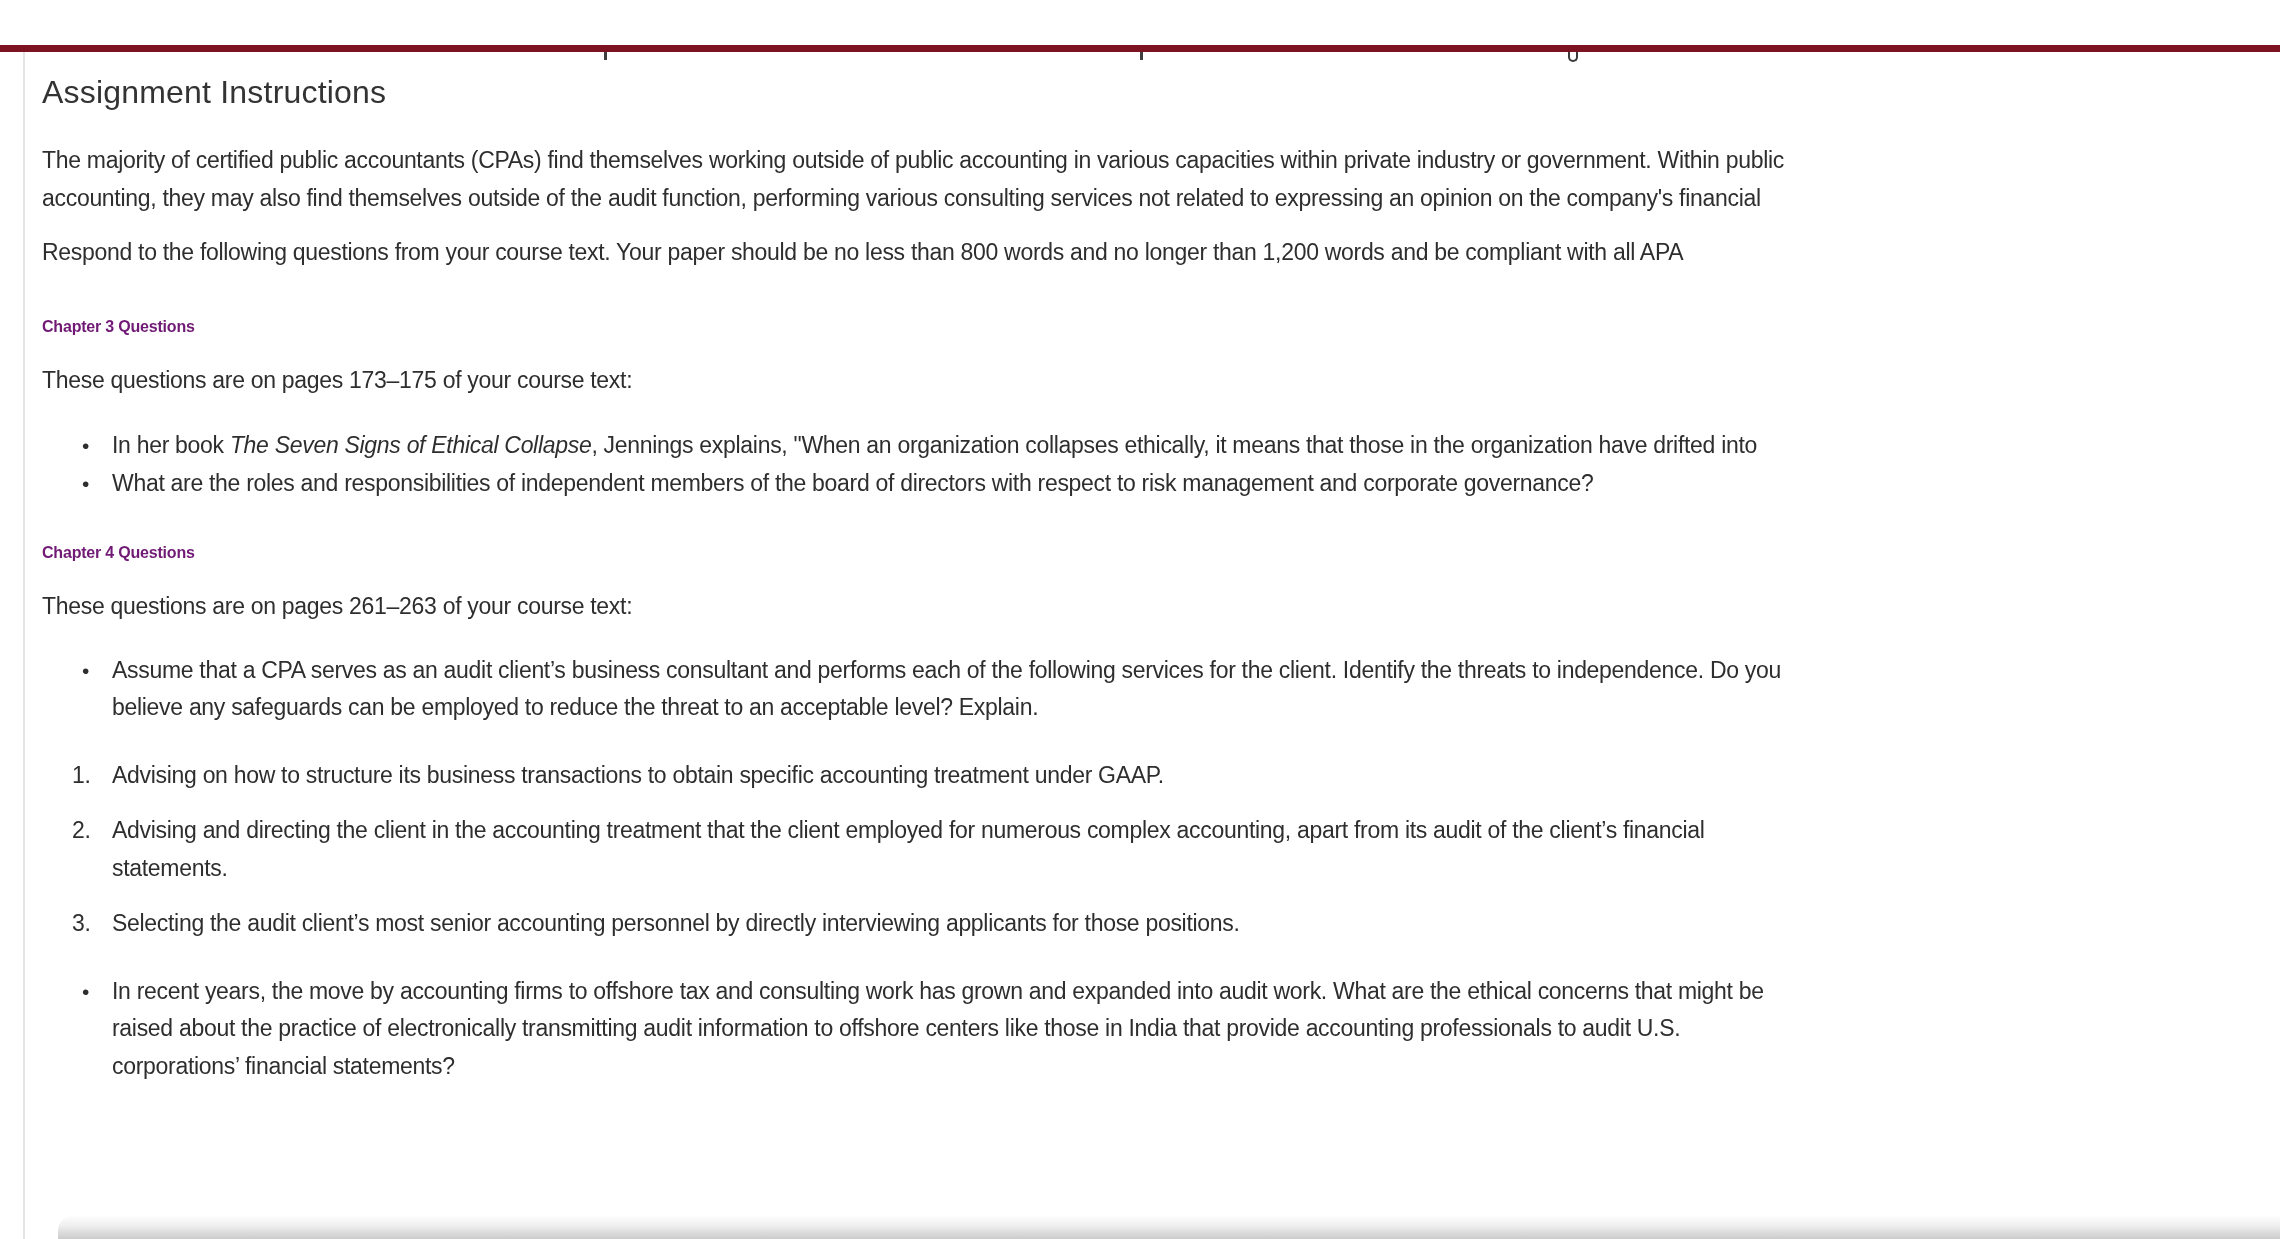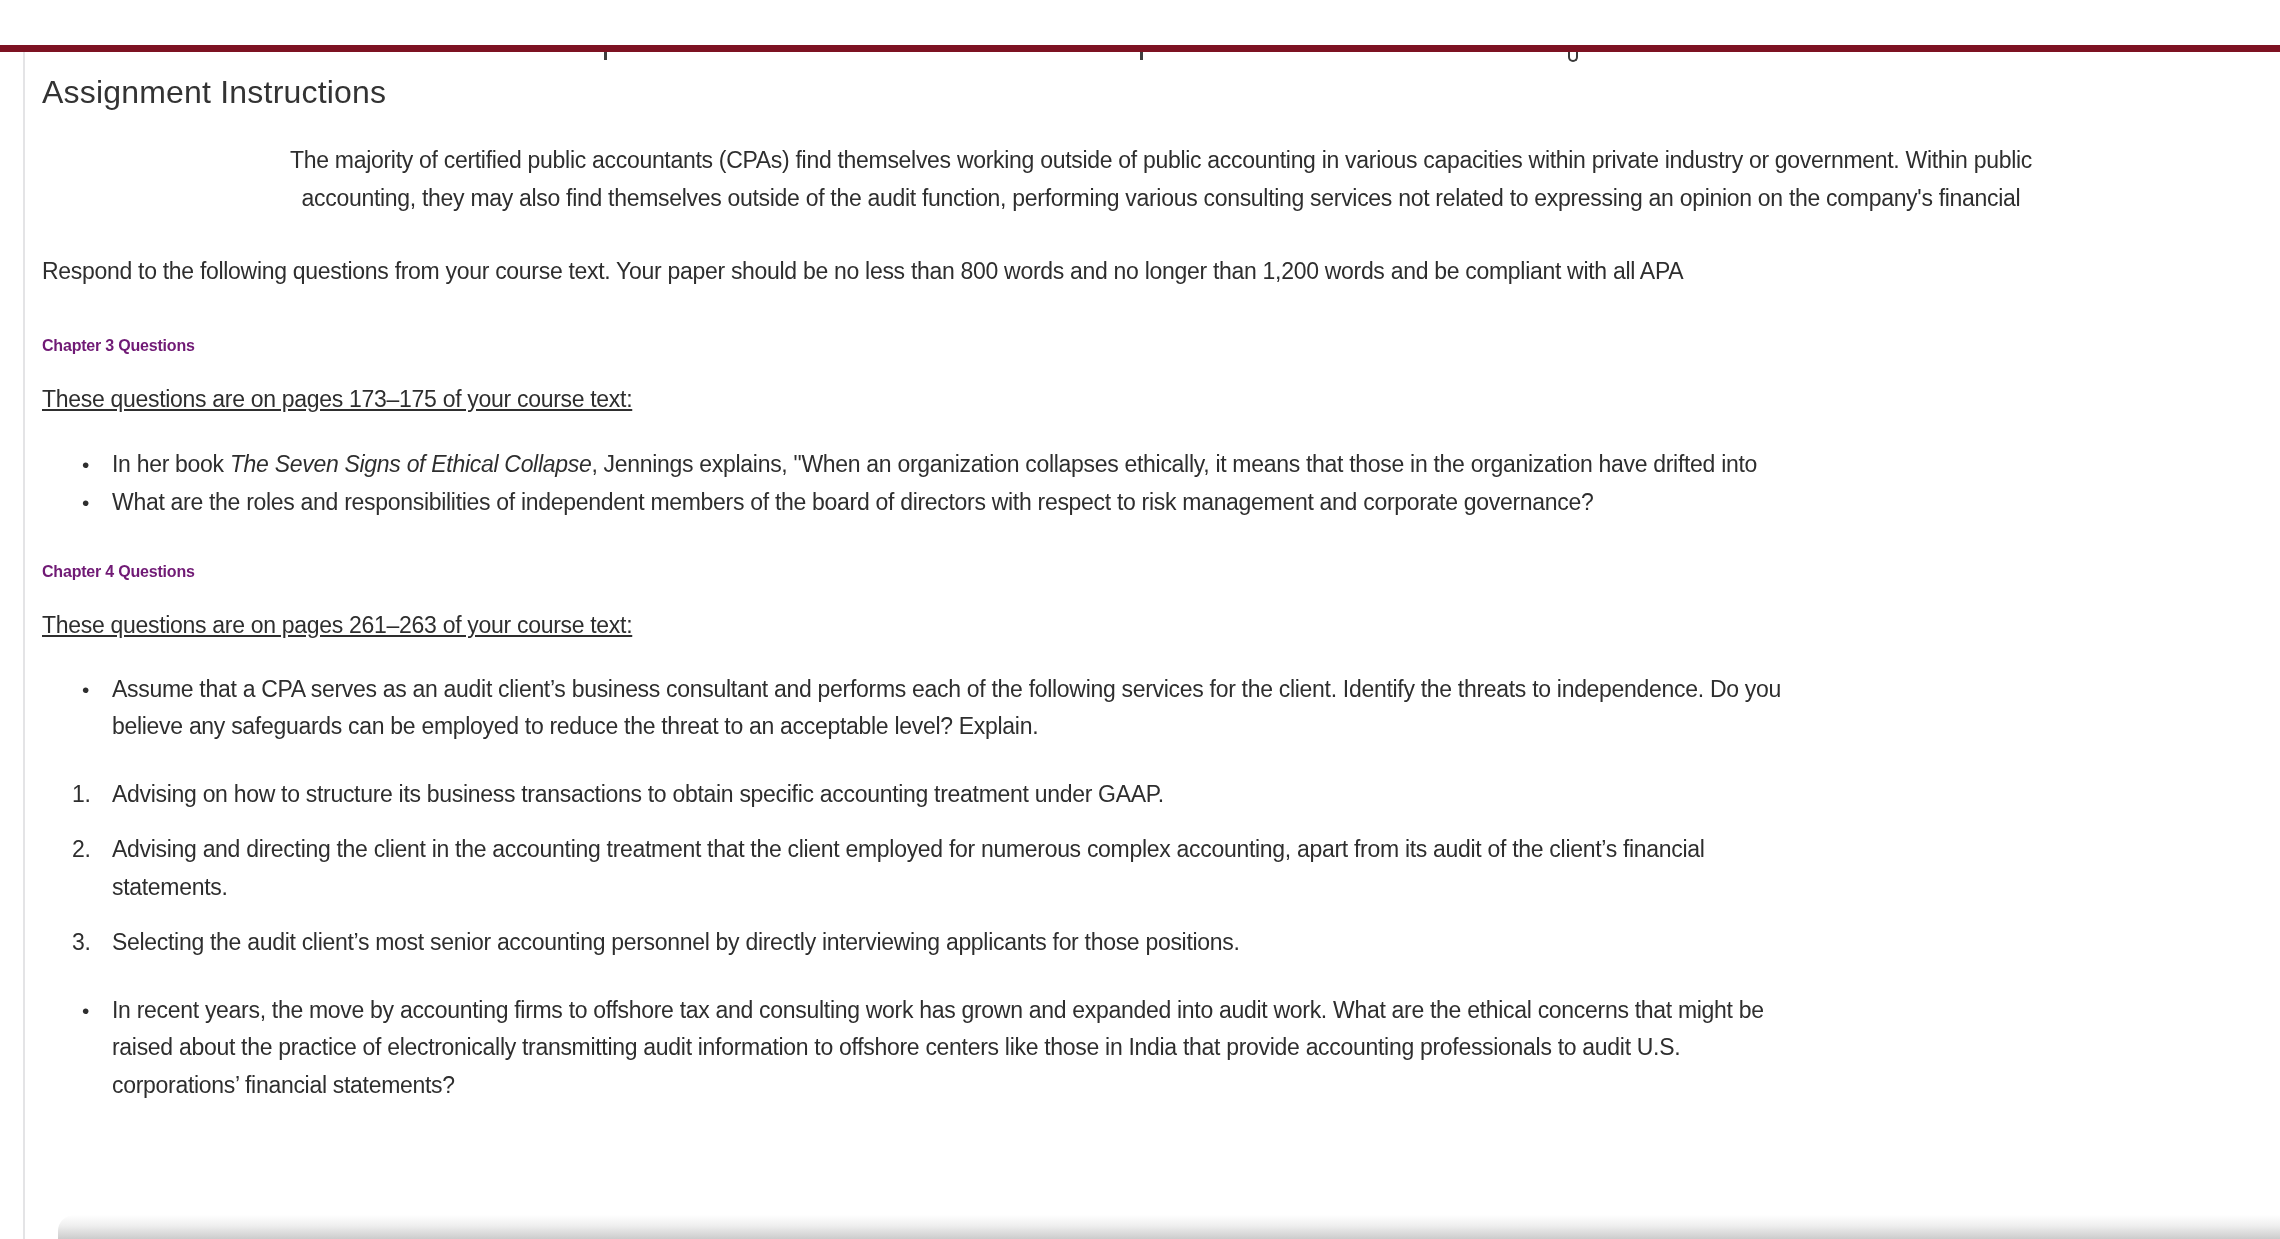--- a/index.html
+++ b/index.html
@@ -31,28 +31,28 @@
     position:absolute; top:72px; left:42px; right:0;
   }
   .page-title {
     font-size:32px; line-height:40px; font-weight:400; color:#333333;
     letter-spacing:0.2px; margin-bottom:30px; white-space:nowrap;
   }
   .ln {
     font-size:23px; line-height:37.5px; white-space:nowrap; letter-spacing:-0.3px;
     color:#2e2e2e;
   }
-  .para.p1 { margin-bottom:36px;text-align:center; }
+  .para.p1 { margin-bottom:17px; }
   .para.p2 { margin-bottom:40px; }
   .section-heading {
     font-size:16px; line-height:30px; font-weight:700; color:#701a75;
     letter-spacing:-0.2px; margin-bottom:20px; white-space:nowrap;
   }
   .section-heading.c4 { margin-top:36px; }
-  .pages-line { margin-bottom:28px;text-decoration:underline; }
+  .pages-line { margin-bottom:28px; }
   .pages-line.c4 { margin-bottom:26px; }
   ul.qlist, ol.qlist { list-style:none; }
   li.qitem { position:relative; padding-left:70px; }
   li.qitem .marker {
     position:absolute; top:0; font-size:23px; line-height:37.5px; color:#2e2e2e;
   }
   li.bulleted .marker { left:40px; font-size:21px; }
   li.numbered .marker { left:30px; letter-spacing:-0.3px; }
   ol.qlist { margin-top:30px; }
   ol.qlist li.qitem { margin-bottom:18px; }

